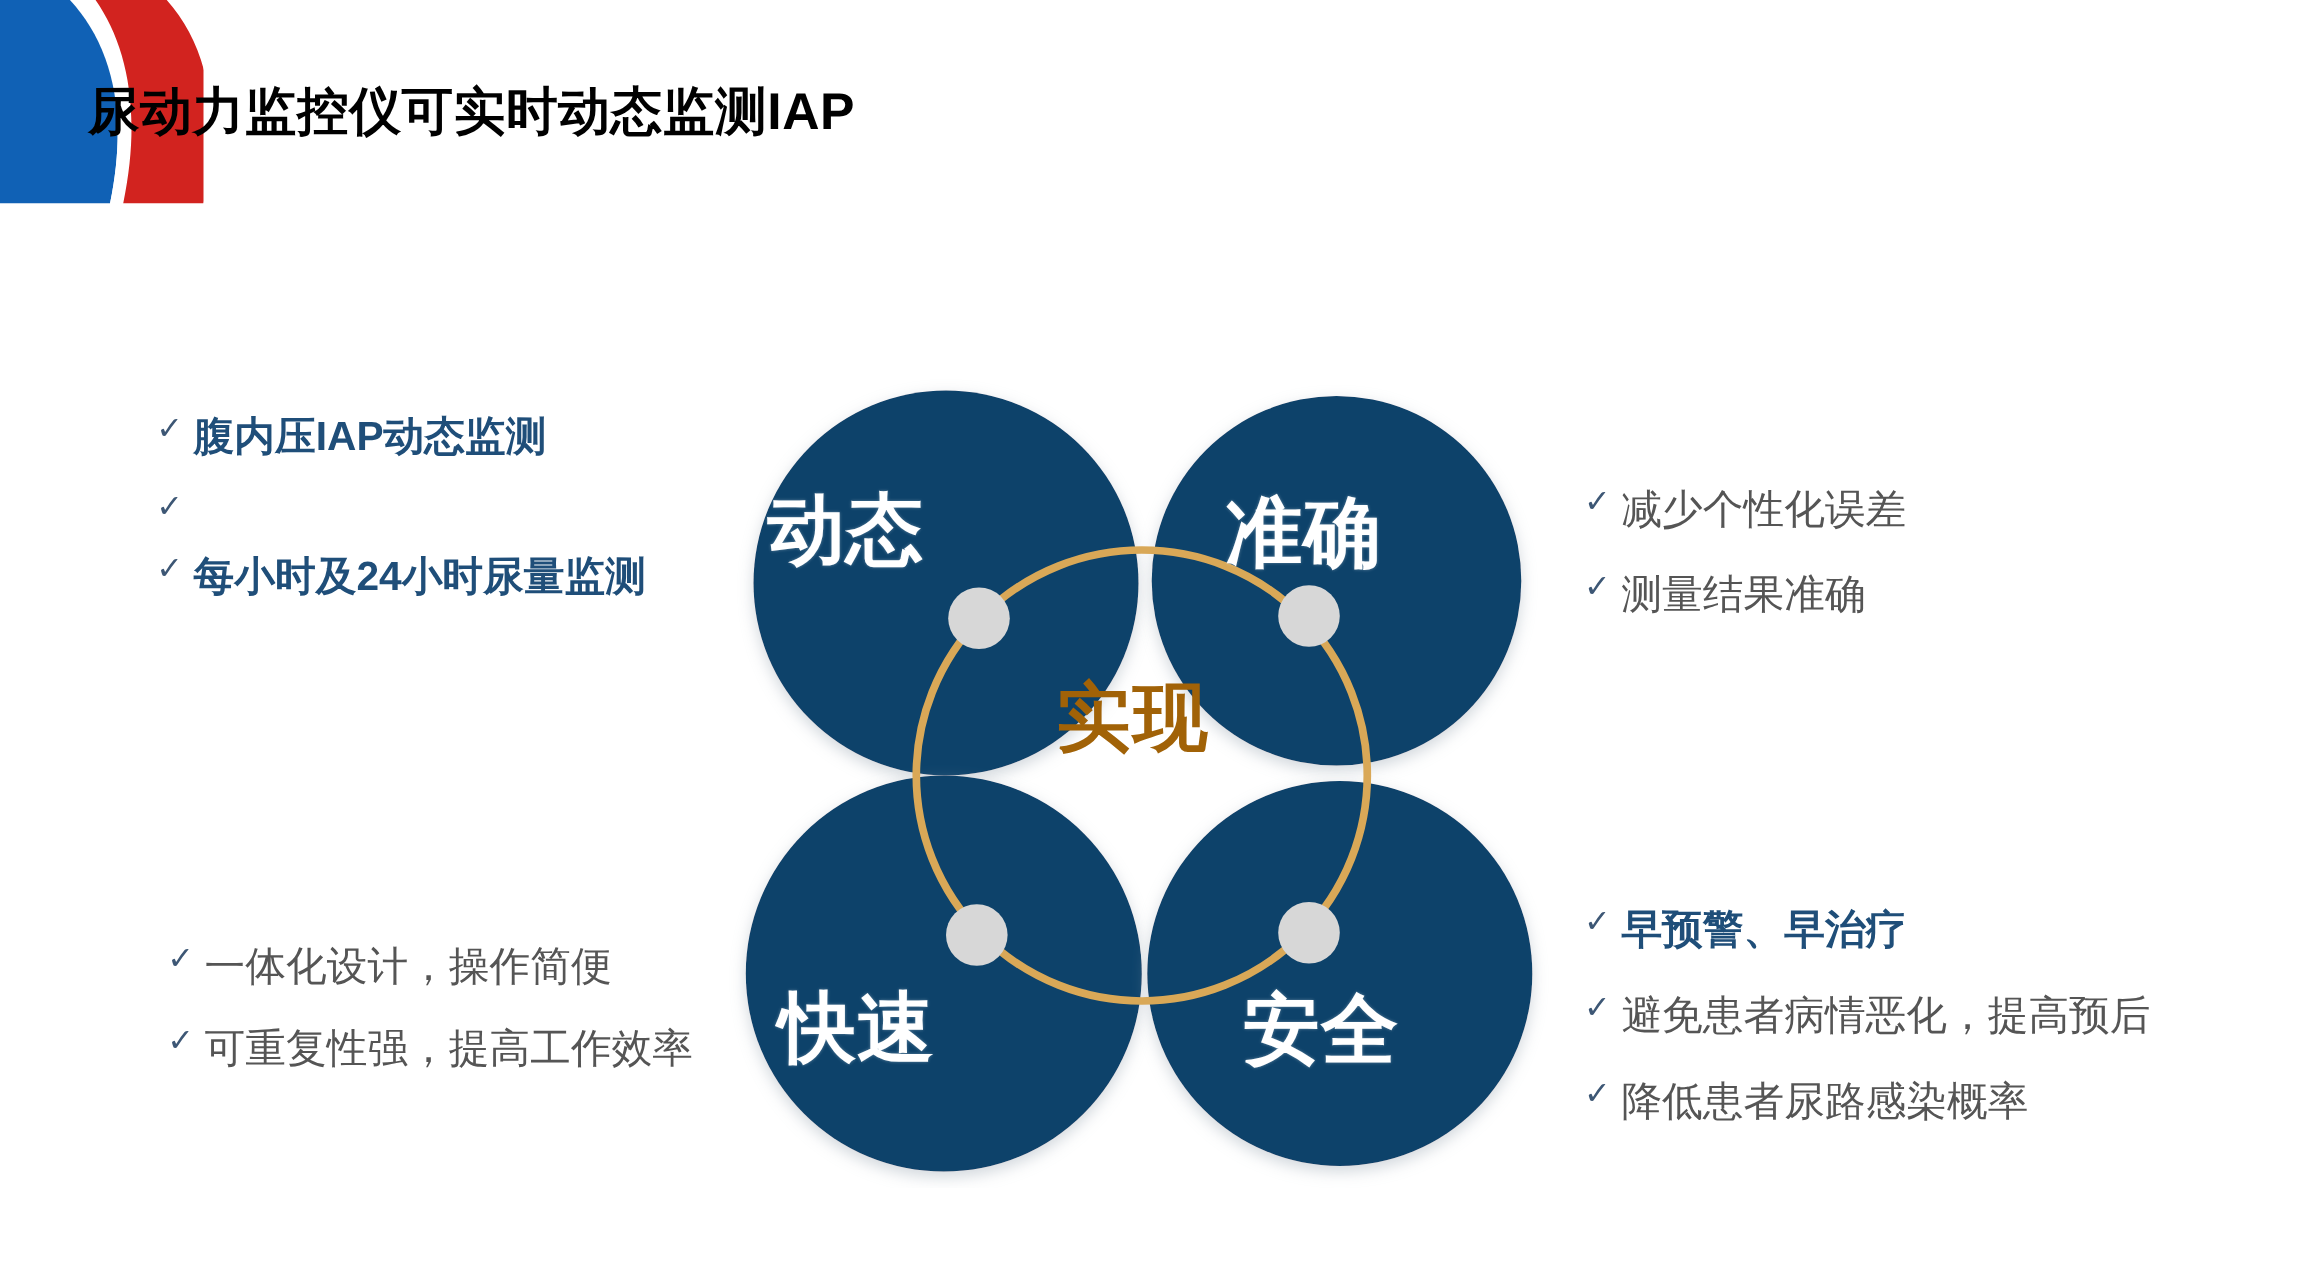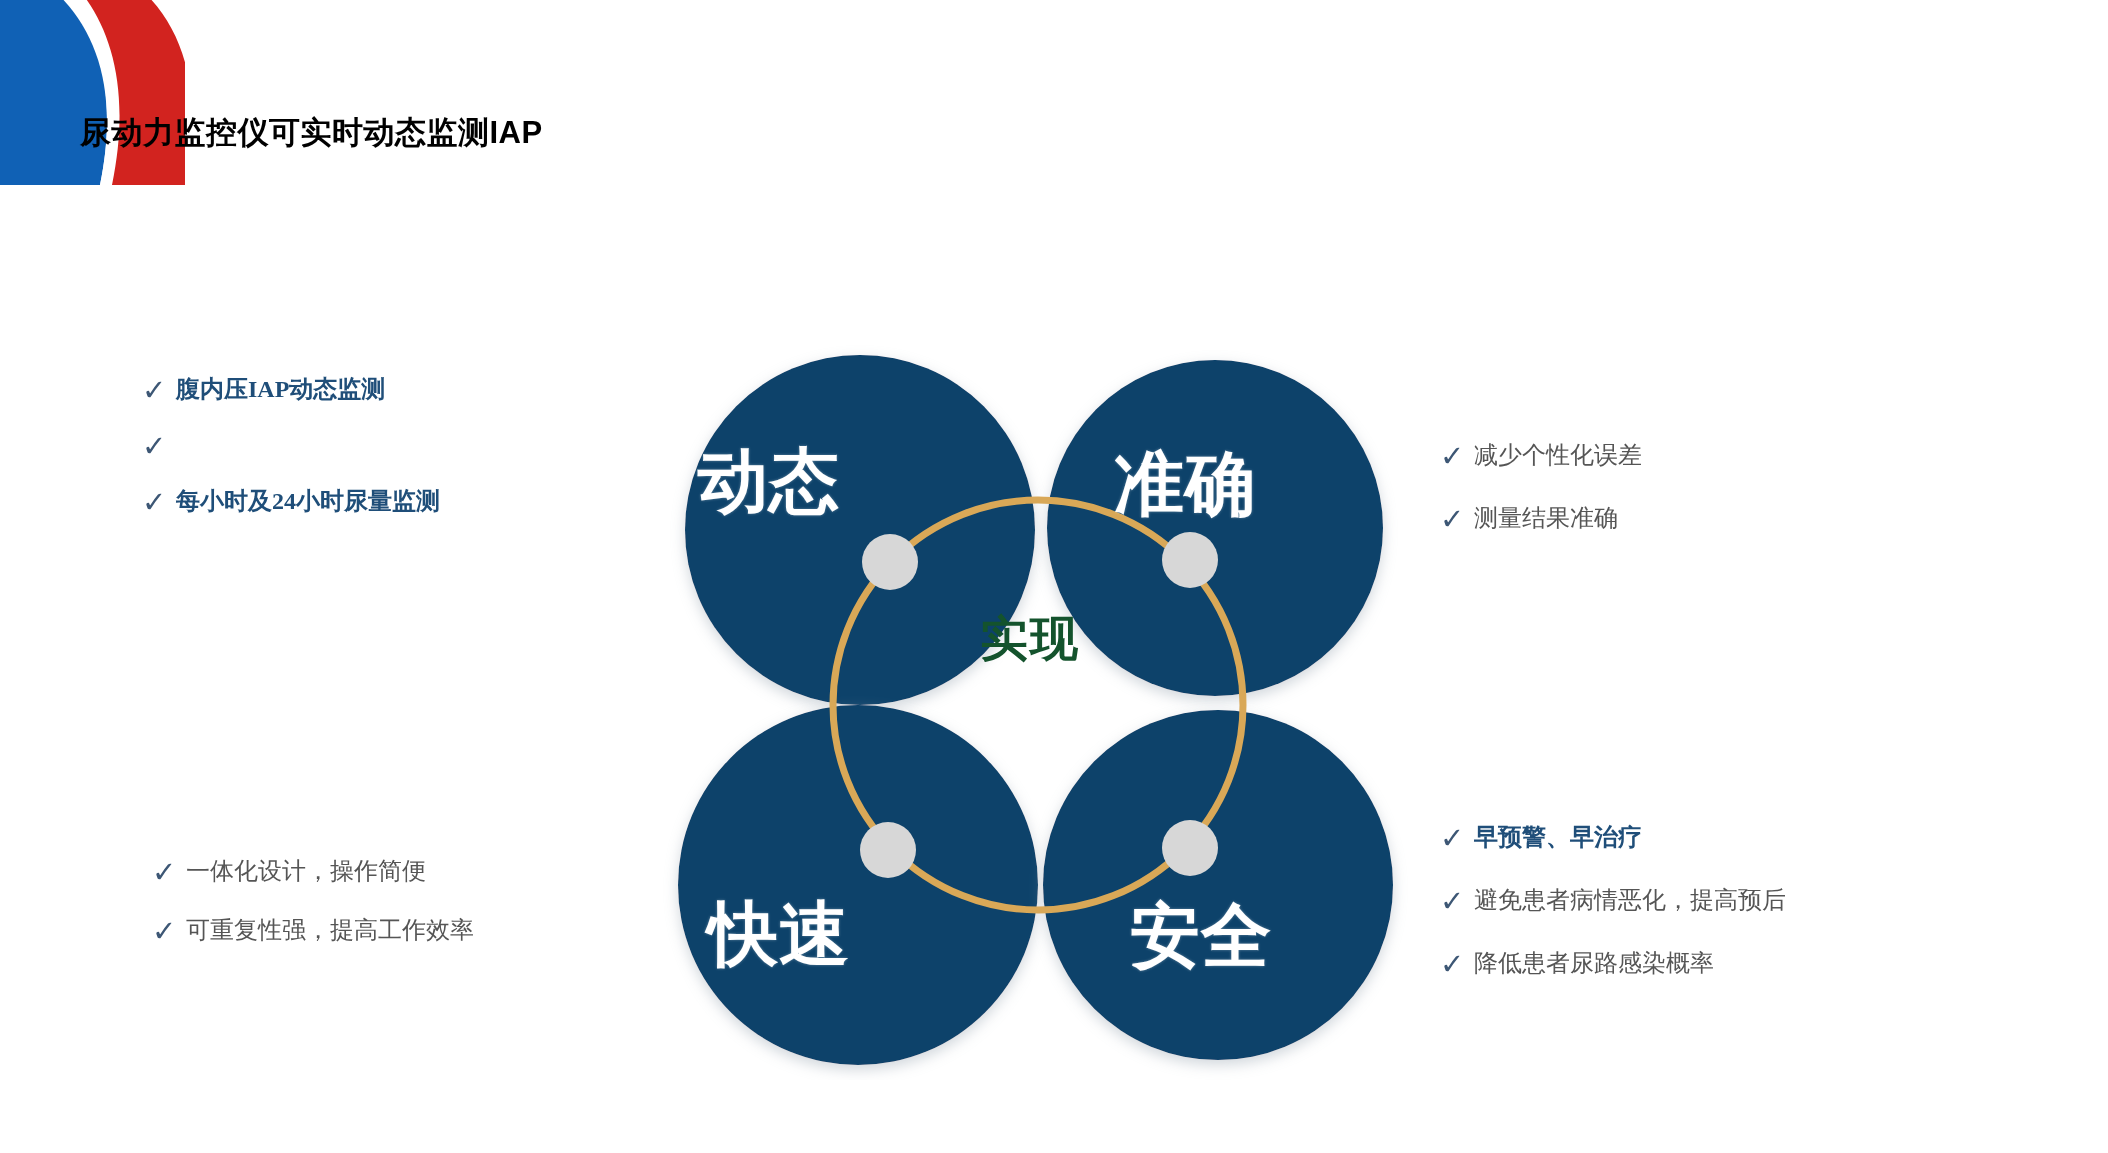--- a/index.html
+++ b/index.html
@@ -28,26 +28,25 @@
     width: 185px;
     height: 185px;
     pointer-events: none;
   }
 
   
   .slide-title {
     position: absolute;
     left: 80px;
     top: 70px;
-    font-size: 31px;
+    font-size: 47px;
     font-weight: bold;
     color: #000000;
     letter-spacing: 0.5px;
     white-space: nowrap;
-    margin-top: 42px;
   }
 
   
   .bullet-list {
     position: absolute;
   }
   .bullet-row {
     display: flex;
     align-items: flex-start;
     margin-bottom: 17px;
@@ -55,24 +54,23 @@
   }
   .check-icon {
     flex: 0 0 auto;
     width: 34px;
     line-height: 1;
     color: #3d5775;
     font-size: 29px;
     margin-top: 2px;
   }
   .bullet-text {
-    font-size: 24px;
+    font-size: 37px;
     color: #555555;
     line-height: 1.25;
-    font-family: Liberation Serif, serif;
   }
 
   .bullet-list.emphasis .bullet-text,
   .bullet-row.emphasis .bullet-text {
     color: #1f4e79;
     font-weight: bold;
   }
 
   
   #list-top-left   { left: 142px; top: 374px; }
@@ -107,23 +105,23 @@
   .node-accurate { left: 464px; top: 118px; }
   .node-fast     { left: 58px;  top: 568px; }
   .node-safe     { left: 480px; top: 570px; }
 
   .center-label {
     position: absolute;
     left: 0;
     right: 0;
     top: 287px;
     text-align: center;
-    font-size: 48px;
-    font-weight: bold;
-    color: #14532d;
+    font-size: 68px;
+    font-weight: bold;
+    color: #a16207;
     letter-spacing: 2px;
   }
 </style>
 </head>
 <body>
 
 <div class="slide">
 
   <div class="corner-deco">
     <svg width="185" height="185" viewBox="0 0 185 185" xmlns="http://www.w3.org/2000/svg" aria-hidden="true">

